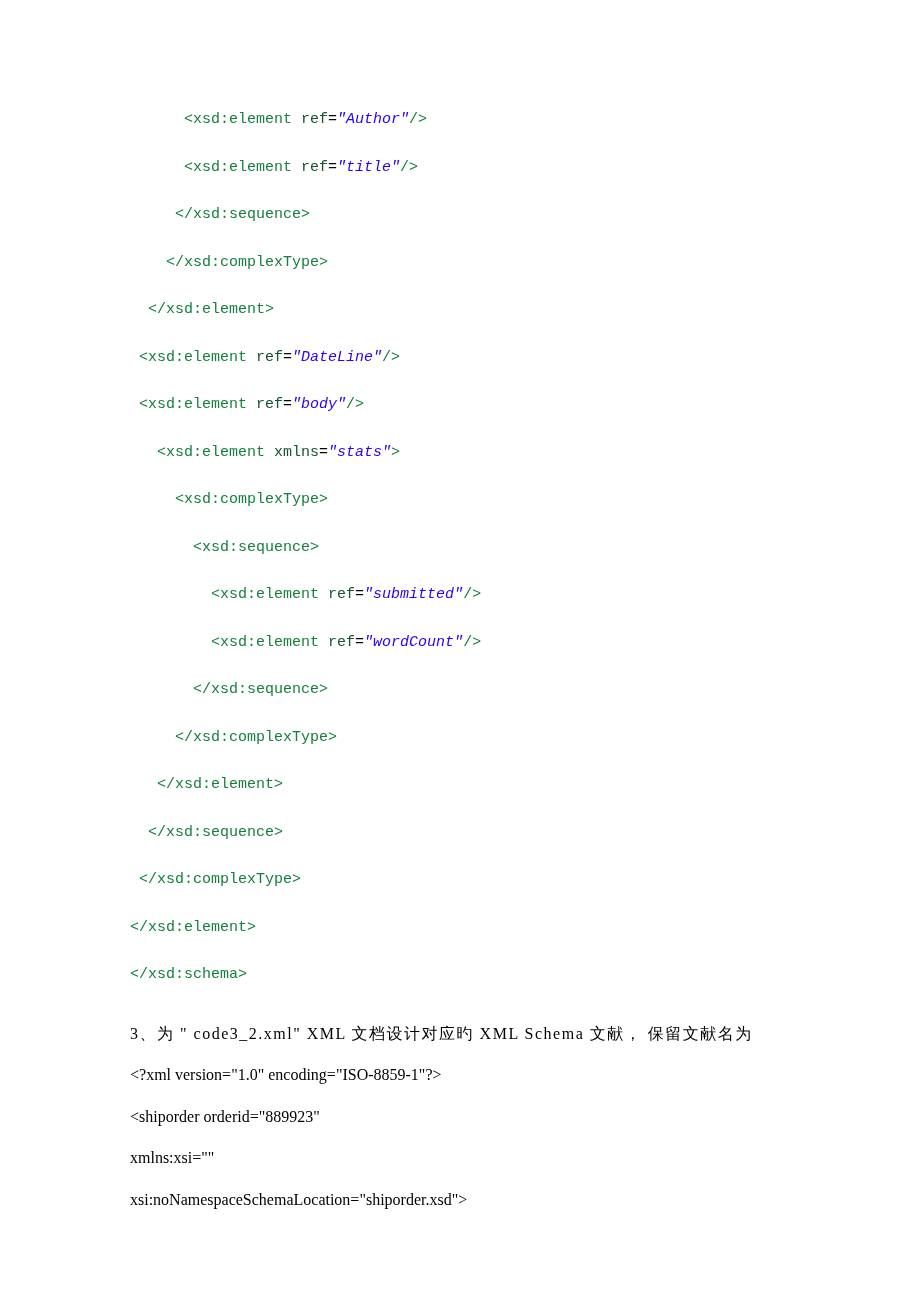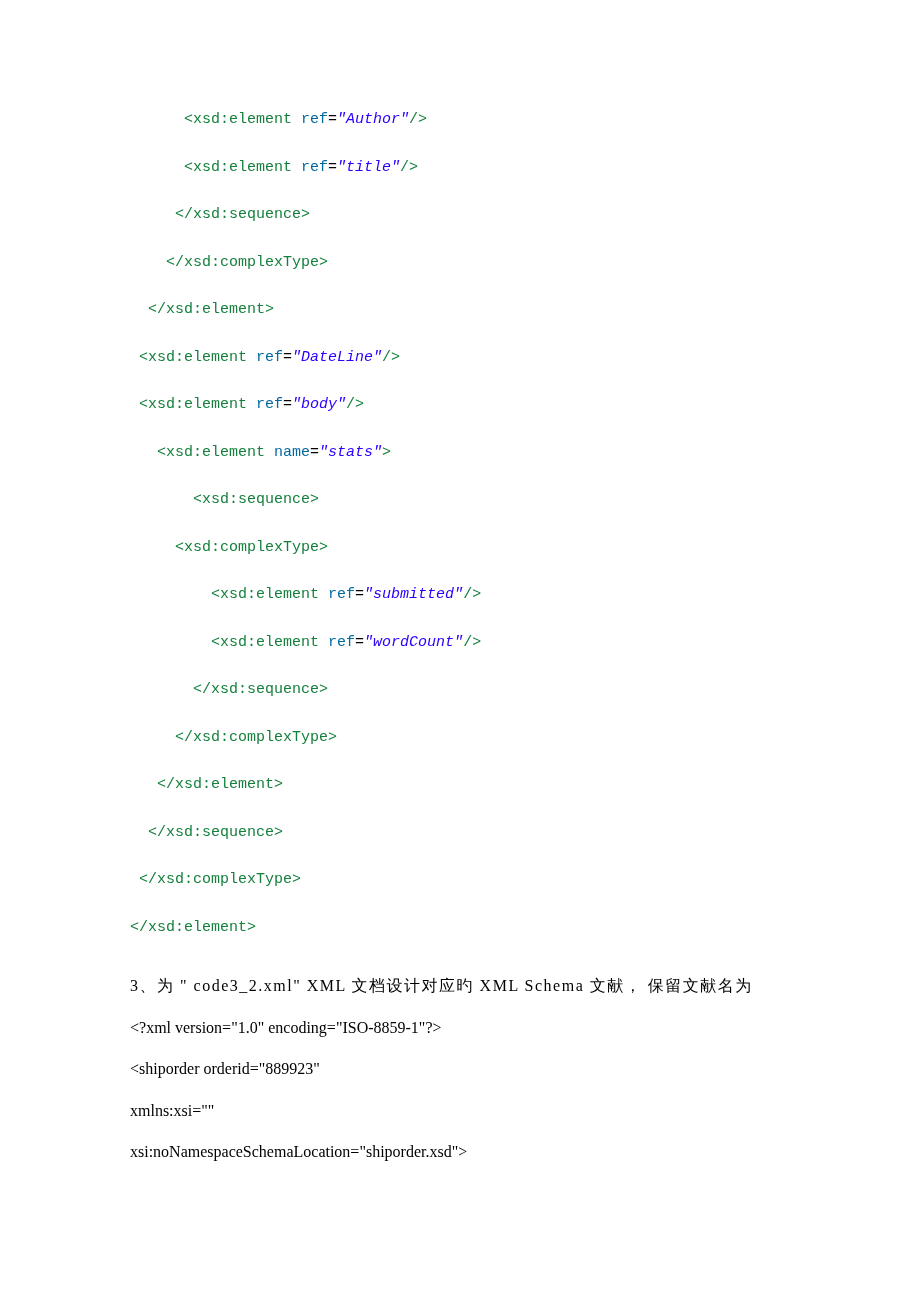--- a/index.html
+++ b/index.html
@@ -15,21 +15,21 @@
     width: 920px;
   }
   .code-line {
     font-family: Consolas, "Courier New", monospace;
     font-size: 15px;
     line-height: 1.3;
     margin-bottom: 28px;
     white-space: pre;
   }
   .tag { color: #15803d; }
-  .attr { color: #0369a1; }
+  .attr { color: #14532d; }
   .val { color: #2a00ff; font-style: italic; }
   .black { color: #000000; }
   .para {
     font-family: "SimSun", "Times New Roman", serif;
     font-size: 16px;
     line-height: 2.6;
     color: #000000;
     margin: 0;
     text-align: justify;
     text-justify: inter-ideograph;
@@ -54,42 +54,43 @@
   <div class="code-line"><span class="black">     </span><span class="tag">&lt;/xsd:sequence&gt;</span></div>
 
   <div class="code-line"><span class="black">    </span><span class="tag">&lt;/xsd:complexType&gt;</span></div>
 
   <div class="code-line"><span class="black">  </span><span class="tag">&lt;/xsd:element&gt;</span></div>
 
   <div class="code-line"><span class="black"> </span><span class="tag">&lt;xsd:element</span><span class="black"> </span><span class="attr">ref</span><span class="black">=</span><span class="val">"DateLine"</span><span class="tag">/&gt;</span></div>
 
   <div class="code-line"><span class="black"> </span><span class="tag">&lt;xsd:element</span><span class="black"> </span><span class="attr">ref</span><span class="black">=</span><span class="val">"body"</span><span class="tag">/&gt;</span></div>
 
-  <div class="code-line"><span class="black">   </span><span class="tag">&lt;xsd:element</span><span class="black"> </span><span class="attr">name</span><span class="black">=</span><span class="val">"stats"</span><span class="tag">&gt;</span></div>
+  <div class="code-line"><span class="black">   </span><span class="tag">&lt;xsd:element</span><span class="black"> </span><span class="attr">xmlns</span><span class="black">=</span><span class="val">"stats"</span><span class="tag">&gt;</span></div>
+
+  <div class="code-line"><span class="black">     </span><span class="tag">&lt;xsd:complexType&gt;</span></div>
 
   <div class="code-line"><span class="black">       </span><span class="tag">&lt;xsd:sequence&gt;</span></div>
-
-  <div class="code-line"><span class="black">     </span><span class="tag">&lt;xsd:complexType&gt;</span></div>
 
   <div class="code-line"><span class="black">         </span><span class="tag">&lt;xsd:element</span><span class="black"> </span><span class="attr">ref</span><span class="black">=</span><span class="val">"submitted"</span><span class="tag">/&gt;</span></div>
 
   <div class="code-line"><span class="black">         </span><span class="tag">&lt;xsd:element</span><span class="black"> </span><span class="attr">ref</span><span class="black">=</span><span class="val">"wordCount"</span><span class="tag">/&gt;</span></div>
 
   <div class="code-line"><span class="black">       </span><span class="tag">&lt;/xsd:sequence&gt;</span></div>
 
   <div class="code-line"><span class="black">     </span><span class="tag">&lt;/xsd:complexType&gt;</span></div>
 
   <div class="code-line"><span class="black">   </span><span class="tag">&lt;/xsd:element&gt;</span></div>
 
   <div class="code-line"><span class="black">  </span><span class="tag">&lt;/xsd:sequence&gt;</span></div>
 
   <div class="code-line"><span class="black"> </span><span class="tag">&lt;/xsd:complexType&gt;</span></div>
 
   <div class="code-line"><span class="tag">&lt;/xsd:element&gt;</span></div>
 
+  <div class="code-line"><span class="tag">&lt;/xsd:schema&gt;</span></div>
 
   <p class="para" style="letter-spacing:1.5px;">3、为  " code3_2.xml" XML  文档设计对应旳 XML Schema 文献， 保留文献名为</p>
 
   <p class="para-line">&lt;?xml version="1.0" encoding="ISO-8859-1"?&gt;</p>
   <p class="para-line">&lt;shiporder orderid="889923"</p>
   <p class="para-line">xmlns:xsi=""</p>
   <p class="para-line">xsi:noNamespaceSchemaLocation="shiporder.xsd"&gt;</p>
 
 </div>
 

